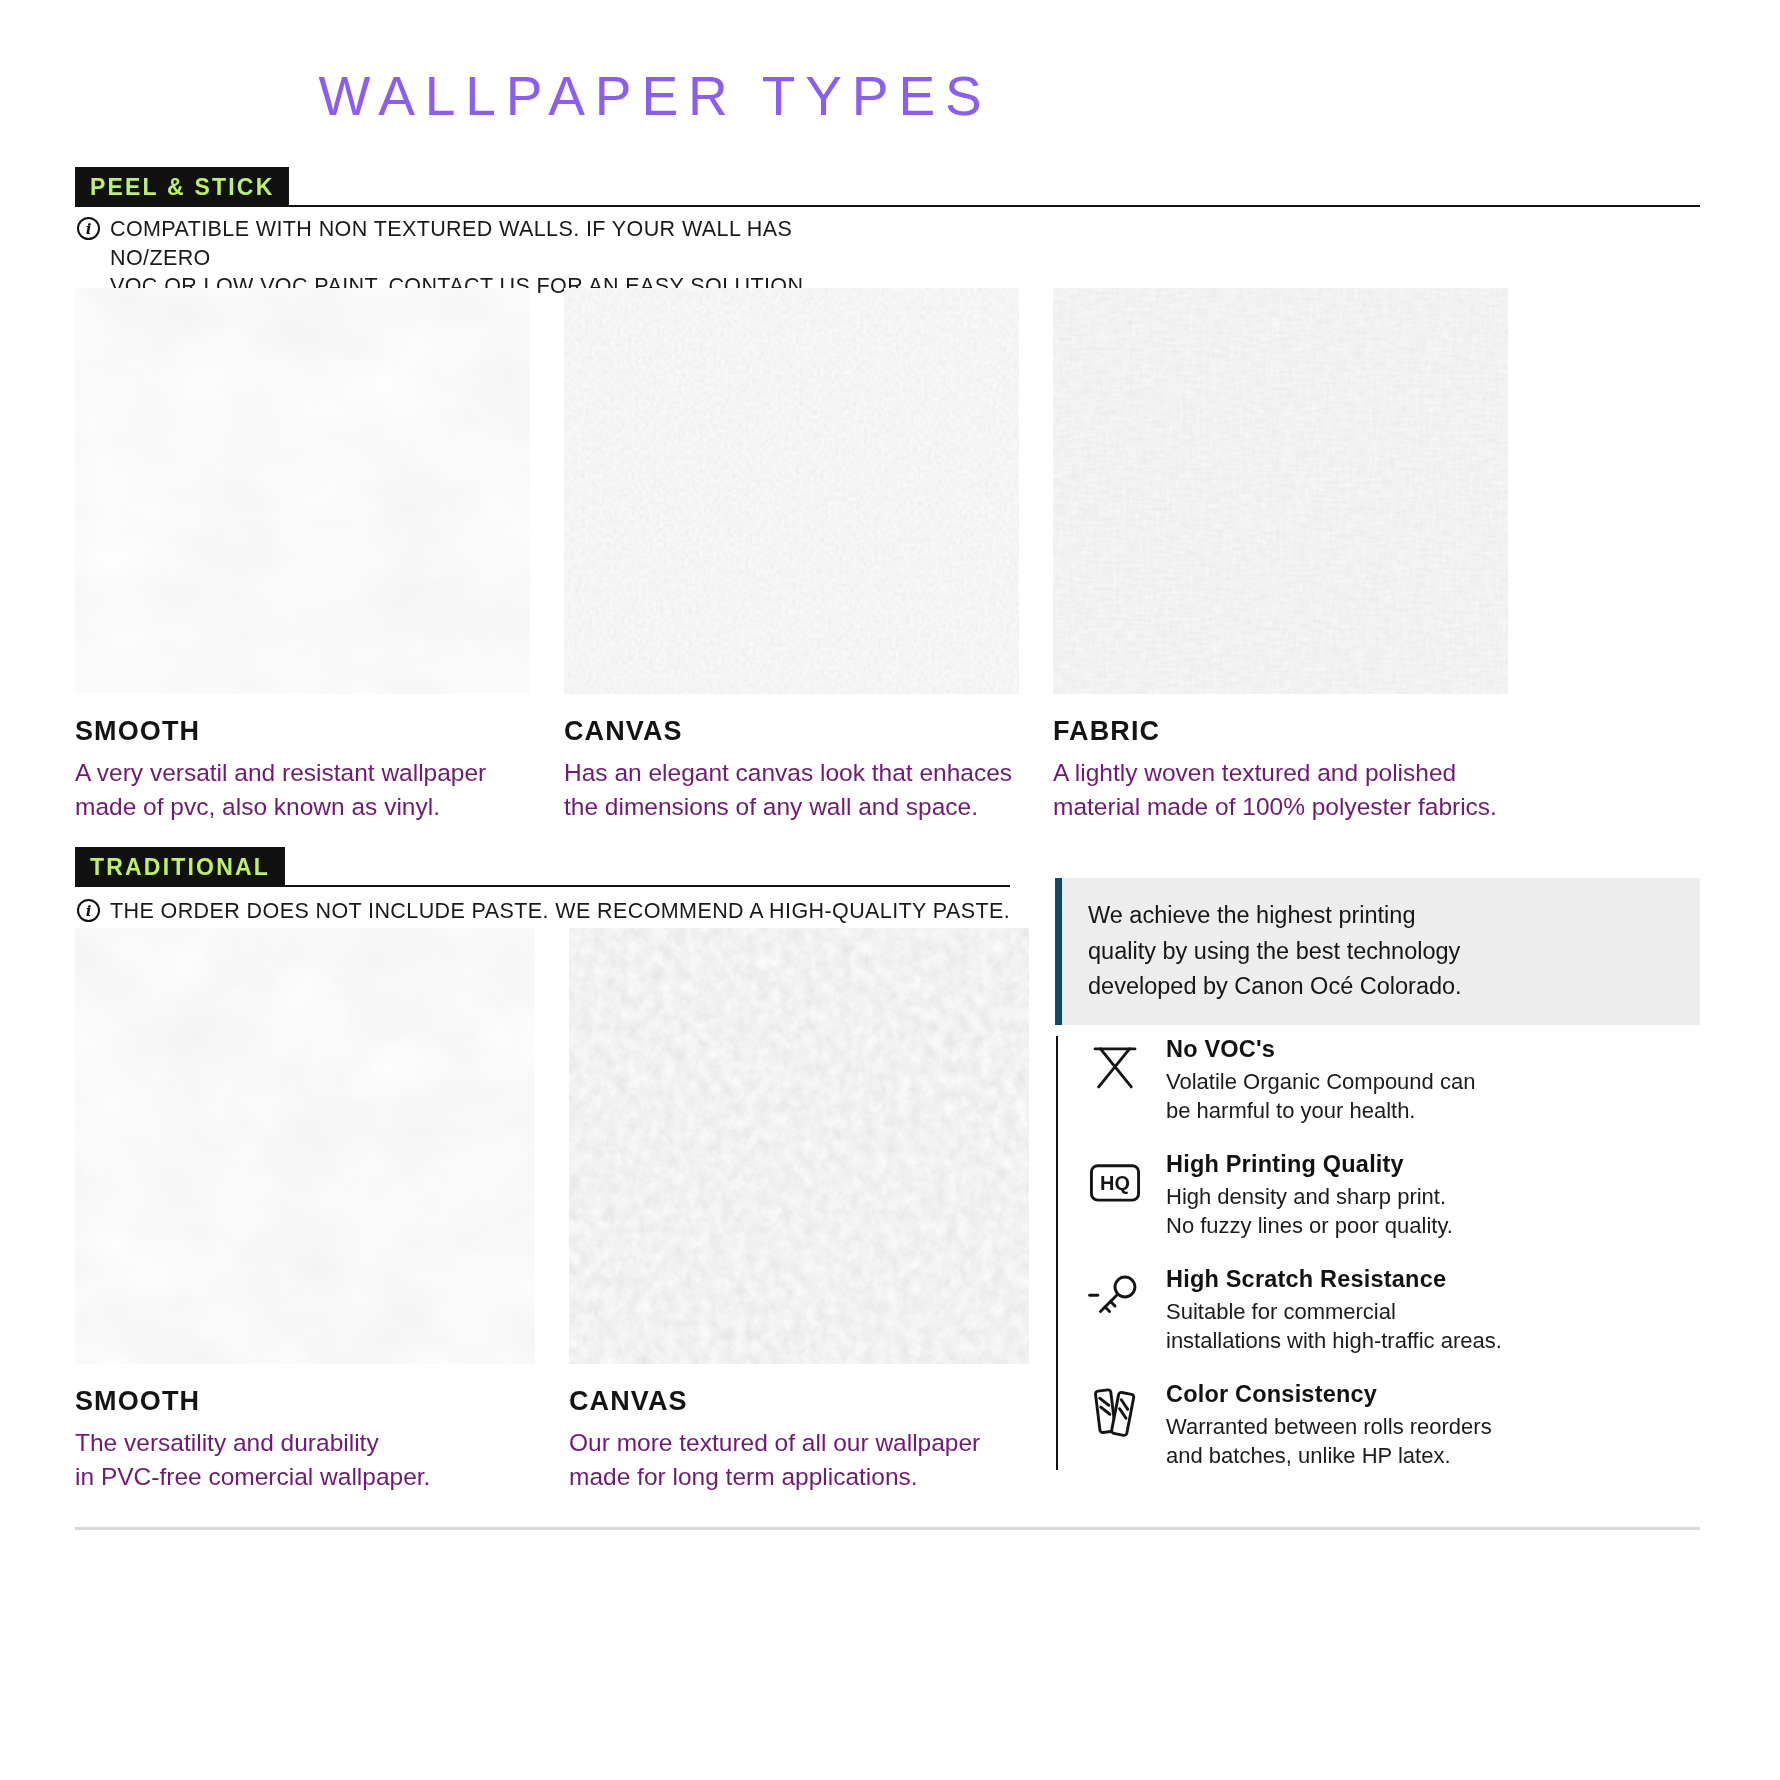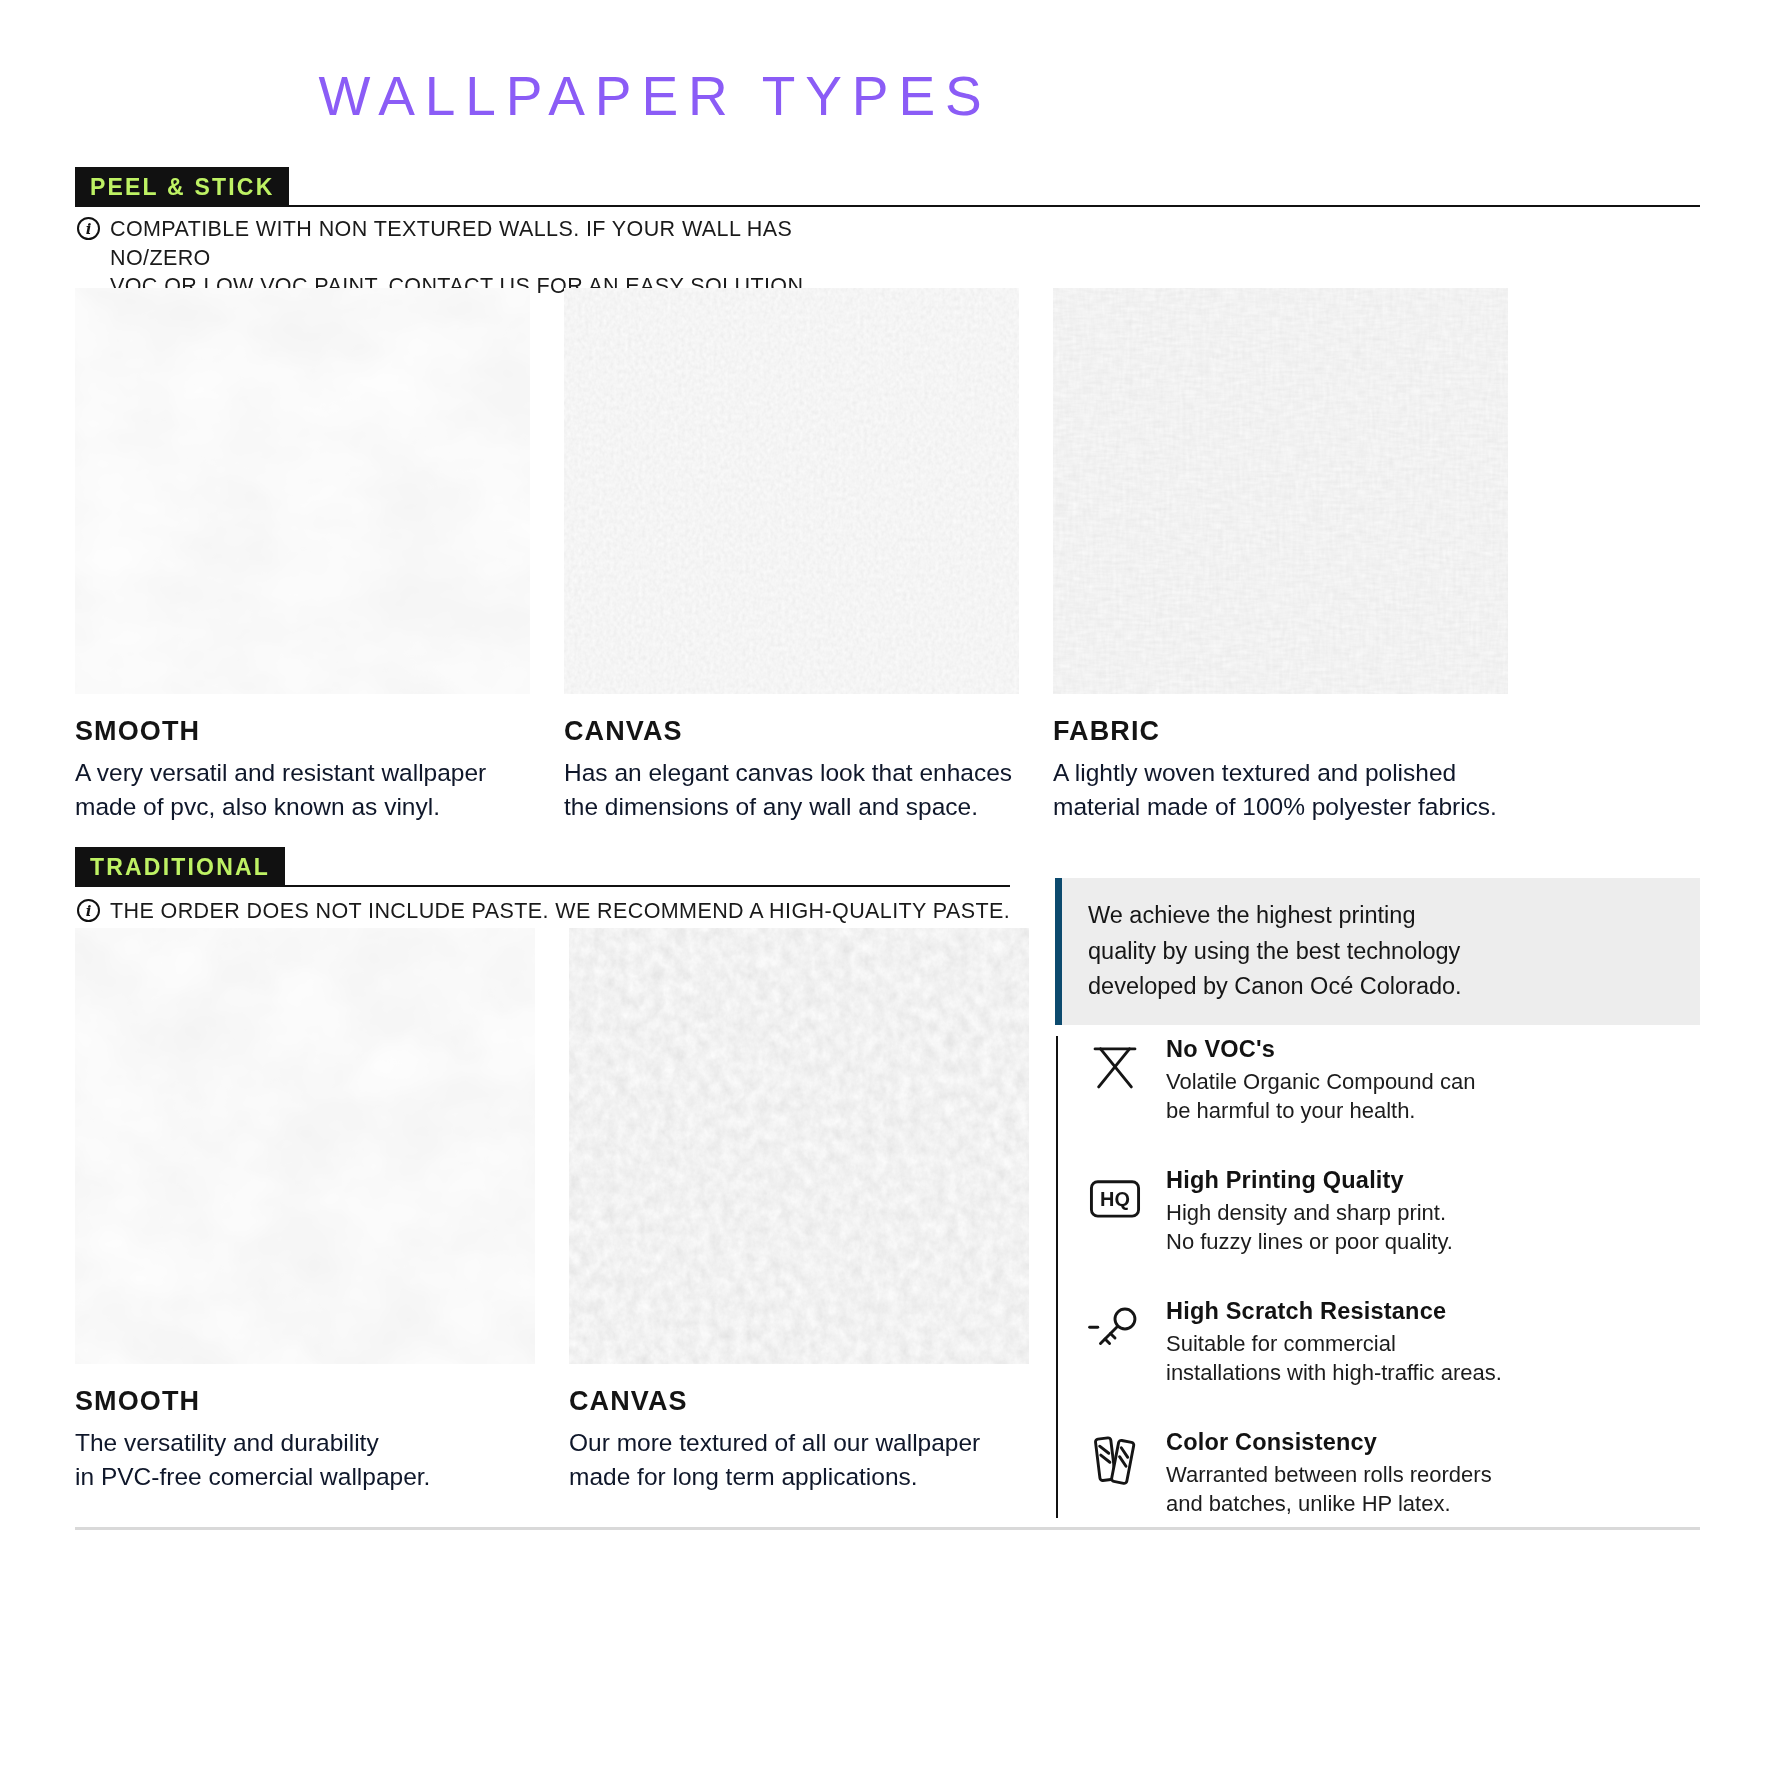--- a/index.html
+++ b/index.html
@@ -65,41 +65,41 @@
 
   .item-name {
     margin-top:22px;
     font-size:27px; font-weight:700;
     letter-spacing:1.1px;
     color:#141414;
   }
   .item-desc {
     margin-top:9px;
     font-size:24.5px; line-height:1.37;
-    color:#0f172a;
+    color:#701a75;
     white-space:pre-line;
   }
 
   .quality-box {
     left:1055px; top:878px; width:645px;
     background:#ededed;
     border-left:7px solid #0c4a6e;
     padding:20px 26px;
   }
   .quality-box p {
     font-size:23.5px; line-height:1.52;
     color:#161616;
     white-space:pre-line;
   }
 
   .features {
     left:1056px; top:1036px; width:646px;
     border-left:2.5px solid #111111;
     padding-left:28px;
-    display:flex; flex-direction:column; gap:42px;
+    display:flex; flex-direction:column; gap:26px;
   }
   .feature { display:flex; gap:22px; align-items:flex-start; }
   .feature-icon { width:58px; height:58px; flex:0 0 58px; margin-top:2px; }
   .feature-icon svg { width:100%; height:100%; display:block; }
   .feature-title { font-size:23.5px; font-weight:700; letter-spacing:0.2px; color:#121212; }
   .feature-desc {
     margin-top:4px;
     font-size:22px; line-height:1.32;
     color:#1c1c1c;
     white-space:pre-line;

